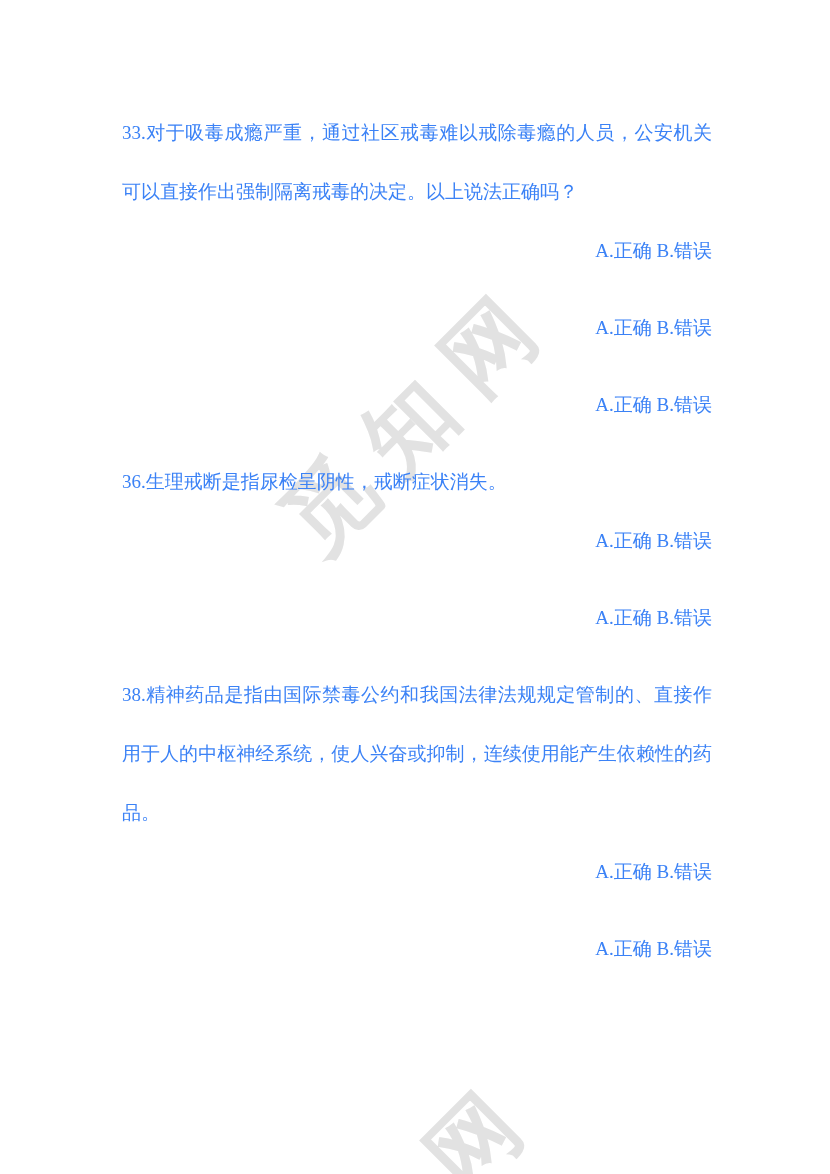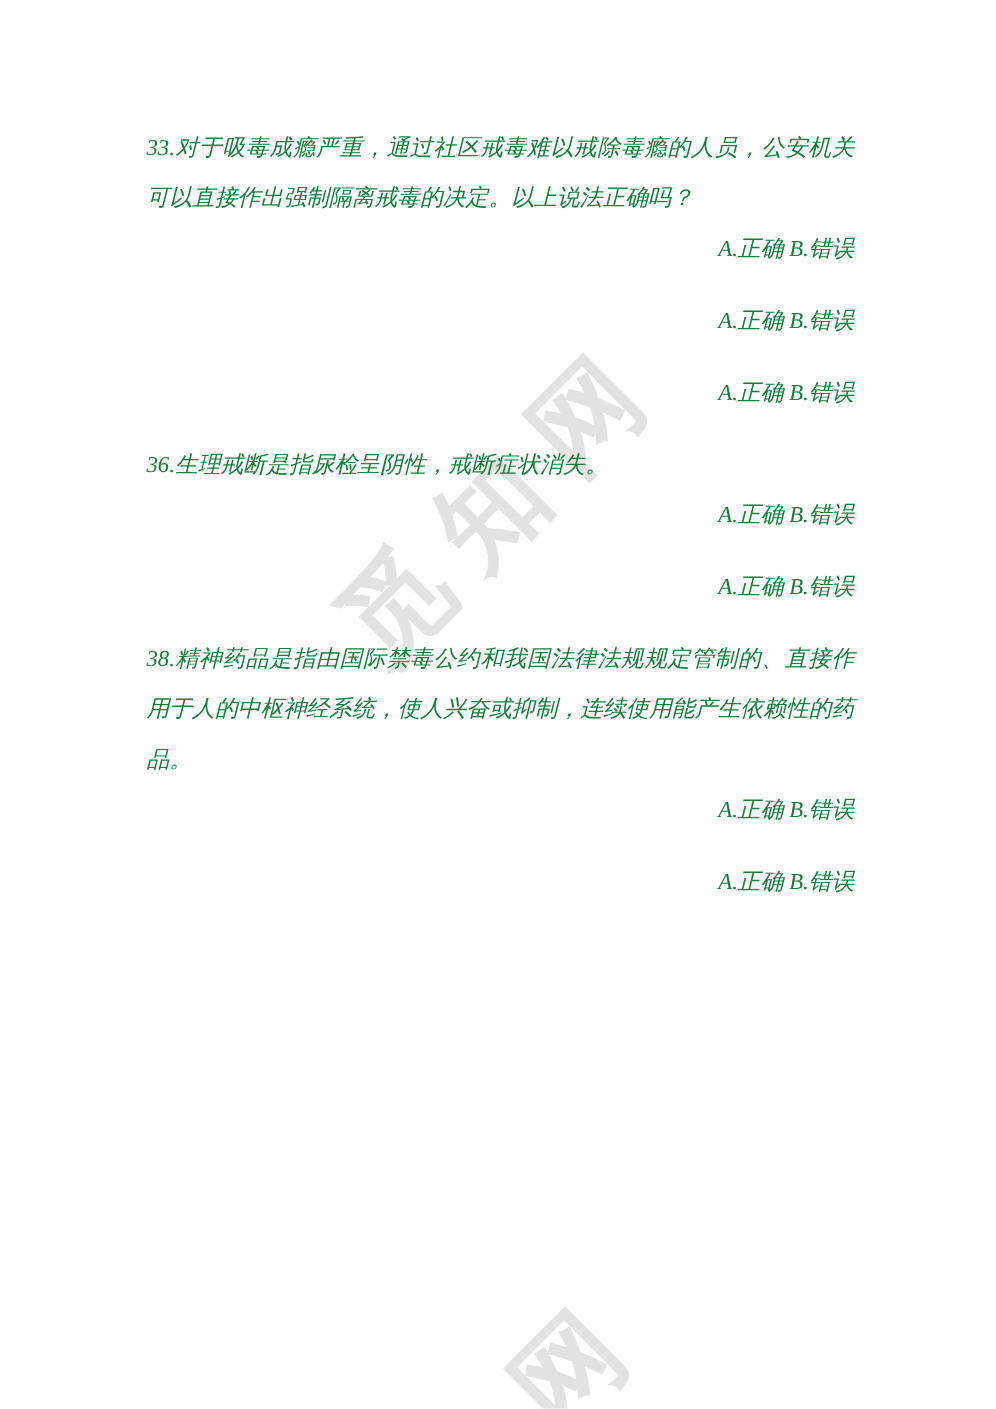--- a/index.html
+++ b/index.html
@@ -37,23 +37,22 @@
     position: absolute;
     left: 122px;
     top: 103px;
     width: 590px;
     z-index: 1;
   }
   .question { margin: 0 0 18px 0; }
   .q-text, .q-options {
     margin: 0;
     font-size: 19px;
-    line-height: 42px;
-    color: #15803d;
-    font-style: italic;
+    line-height: 59px;
+    color: #3b82f6;
   }
   .q-text {
     text-align: justify;
     text-justify: inter-ideograph;
   }
   .q-options { text-align: right; }
 </style>
 </head>
 <body>
 

